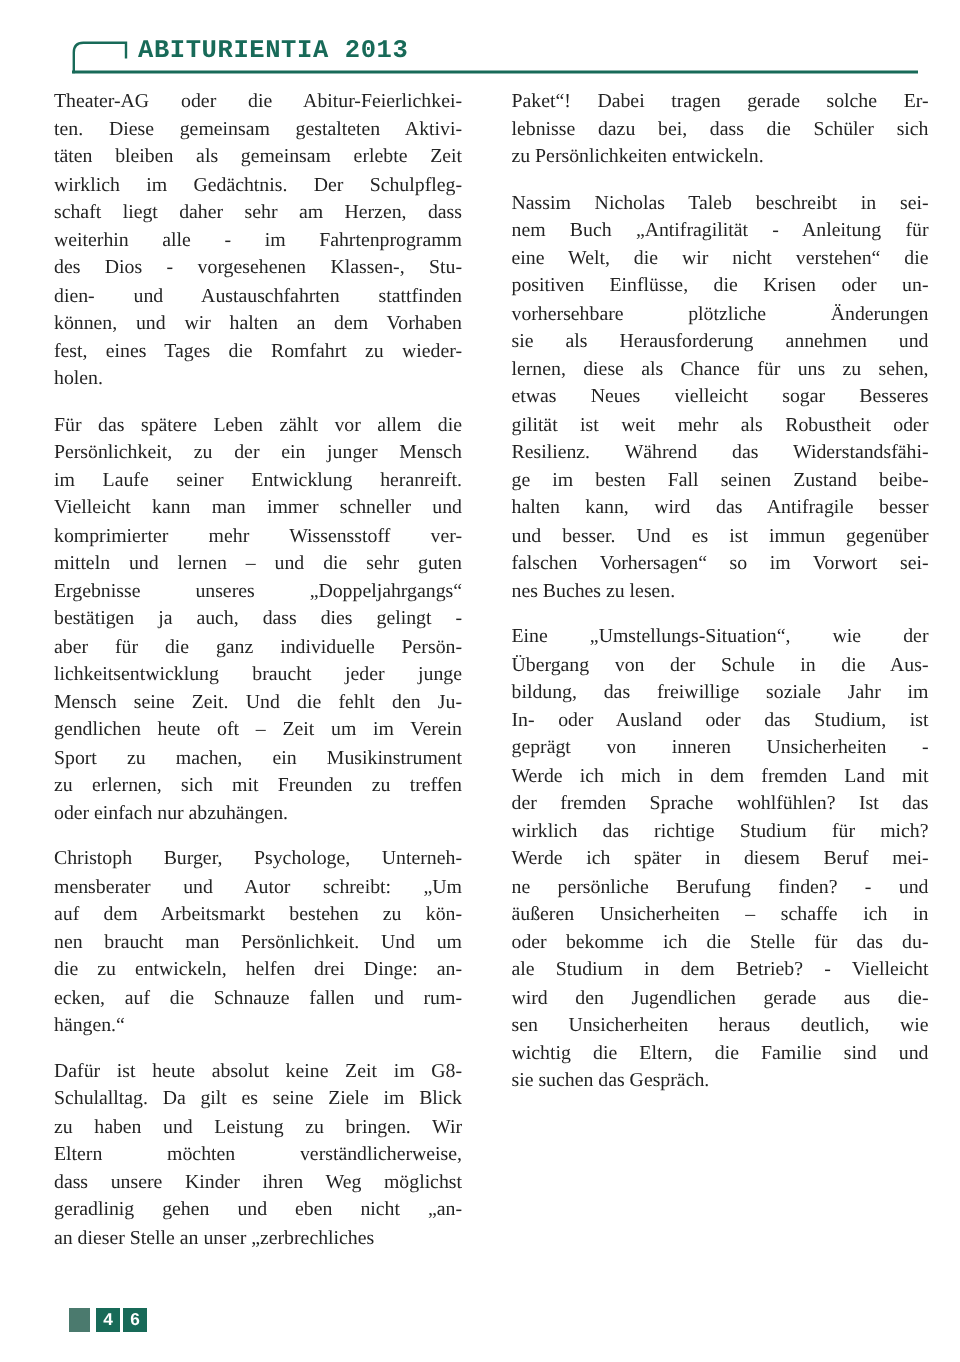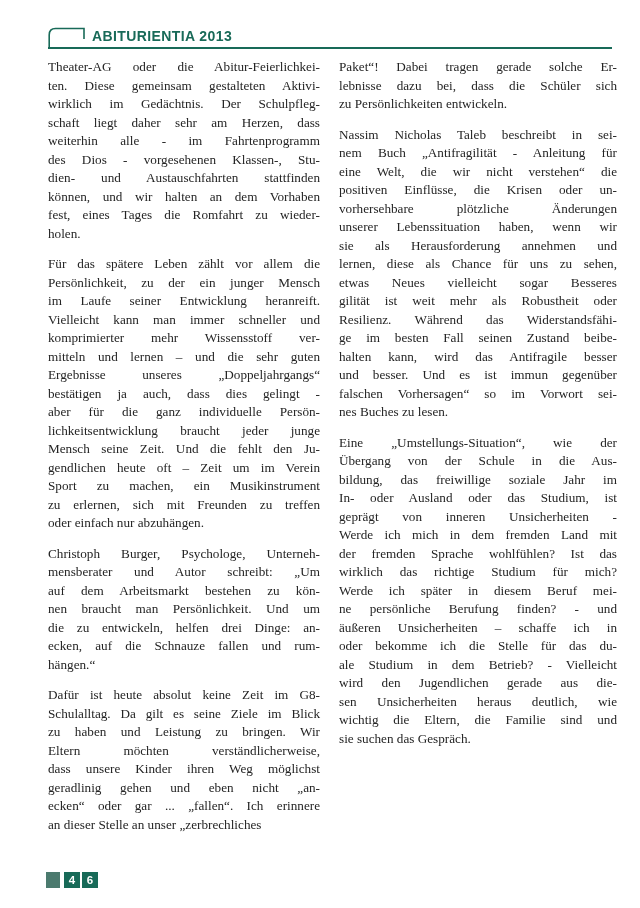--- a/index.html
+++ b/index.html
@@ -23,32 +23,33 @@
   }
   .tab-icon {
     position: absolute;
     left: 0; bottom: -2px;
     color: var(--accent, #186a58);
     display: block;
   }
   .page-title {
     position: absolute;
     left: 44px; bottom: 3px;
-    font-family: Liberation Sans, sans-serif;
+    font-family: Liberation Mono, monospace;
     font-weight: bold;
-    font-size: 14px;
+    font-size: 17px;
     letter-spacing: 0.4px;
     color: var(--accent, #186a58);
     white-space: nowrap;
   }
   
   .cols {
     position: absolute;
-    left: 48px; top: 58px;
+    left: 36px; top: 58px;
     display: flex;
+    gap: 14px;
     justify-content: center;
   }
   .col-left  { width: 272px; }
   .col-right { width: 278px; margin-left: 19px; }
   .para { margin: 0 0 12px 0; }
   .para:last-child { margin-bottom: 0; }
   .tline {
     font-size: 13.2px;
     line-height: 18.5px;
     color: var(--body_text, #242424);
@@ -91,20 +92,21 @@
       <path d="M1.2 24 L1.2 10 Q1.2 3.5 7.5 3.5 L36 3.5 L36 14" fill="none" stroke="currentColor" stroke-width="1.6"></path>
     </svg>
     <span class="page-title">ABITURIENTIA 2013</span>
   </header>
 
   <main class="cols">
     <div class="col col-left">
         <div class="para">
           <div class="tline">Theater-AG oder die Abitur-Feierlichkei-</div>
           <div class="tline">ten. Diese gemeinsam gestalteten Aktivi-</div>
+          <div class="tline">täten bleiben als gemeinsam erlebte Zeit</div>
           <div class="tline">wirklich im Gedächtnis. Der Schulpfleg-</div>
           <div class="tline">schaft liegt daher sehr am Herzen, dass</div>
           <div class="tline">weiterhin alle - im Fahrtenprogramm</div>
           <div class="tline">des Dios - vorgesehenen Klassen-, Stu-</div>
           <div class="tline">dien- und Austauschfahrten stattfinden</div>
           <div class="tline">können, und wir halten an dem Vorhaben</div>
           <div class="tline">fest, eines Tages die Romfahrt zu wieder-</div>
           <div class="tline plast">holen.</div>
         </div>
         <div class="para">
@@ -133,37 +135,35 @@
           <div class="tline">ecken, auf die Schnauze fallen und rum-</div>
           <div class="tline plast">hängen.“</div>
         </div>
         <div class="para">
           <div class="tline">Dafür ist heute absolut keine Zeit im G8-</div>
           <div class="tline">Schulalltag. Da gilt es seine Ziele im Blick</div>
           <div class="tline">zu haben und Leistung zu bringen. Wir</div>
           <div class="tline">Eltern möchten verständlicherweise,</div>
           <div class="tline">dass unsere Kinder ihren Weg möglichst</div>
           <div class="tline">geradlinig gehen und eben nicht „an-</div>
-          <div class="tline">ecken“ oder gar ... „fallen“. Ich erinnere</div>
           <div class="tline plast">an dieser Stelle an unser „zerbrechliches</div>
         </div>
       </div>
     <div class="col col-right">
         <div class="para">
           <div class="tline">Paket“! Dabei tragen gerade solche Er-</div>
           <div class="tline">lebnisse dazu bei, dass die Schüler sich</div>
           <div class="tline plast">zu Persönlichkeiten entwickeln.</div>
         </div>
         <div class="para">
           <div class="tline">Nassim Nicholas Taleb beschreibt in sei-</div>
           <div class="tline">nem Buch „Antifragilität - Anleitung für</div>
           <div class="tline">eine Welt, die wir nicht verstehen“ die</div>
           <div class="tline">positiven Einflüsse, die Krisen oder un-</div>
           <div class="tline">vorhersehbare plötzliche Änderungen</div>
-          <div class="tline">unserer Lebenssituation haben, wenn wir</div>
           <div class="tline">sie als Herausforderung annehmen und</div>
           <div class="tline">lernen, diese als Chance für uns zu sehen,</div>
           <div class="tline">etwas Neues vielleicht sogar Besseres</div>
           <div class="tline">gilität ist weit mehr als Robustheit oder</div>
           <div class="tline">Resilienz. Während das Widerstandsfähi-</div>
           <div class="tline">ge im besten Fall seinen Zustand beibe-</div>
           <div class="tline">halten kann, wird das Antifragile besser</div>
           <div class="tline">und besser. Und es ist immun gegenüber</div>
           <div class="tline">falschen Vorhersagen“ so im Vorwort sei-</div>
           <div class="tline plast">nes Buches zu lesen.</div>

